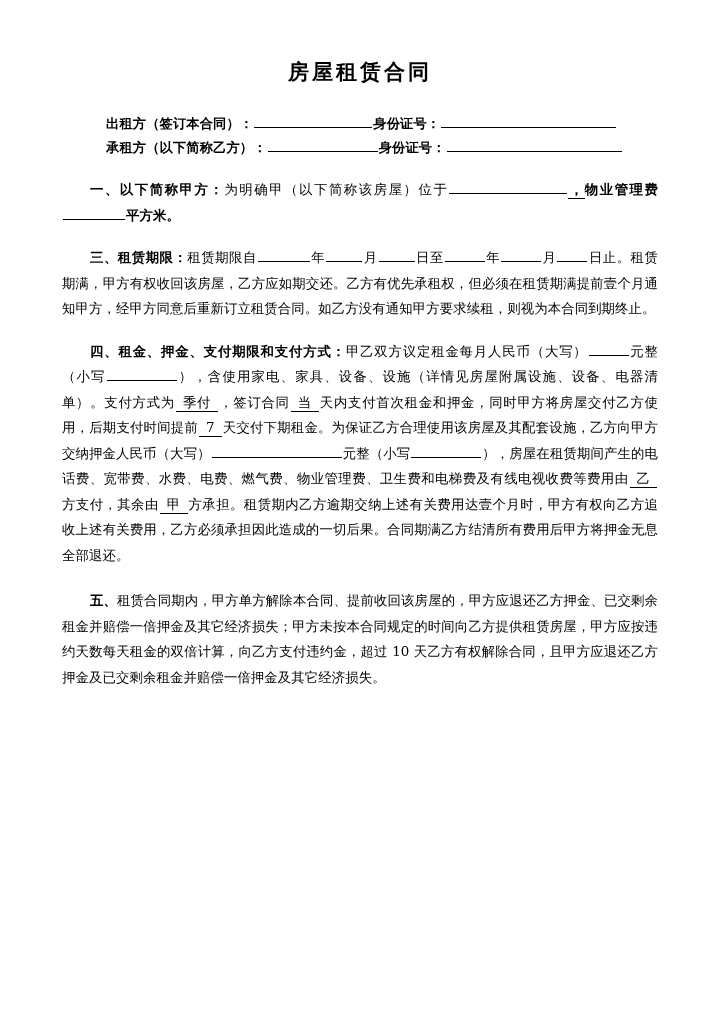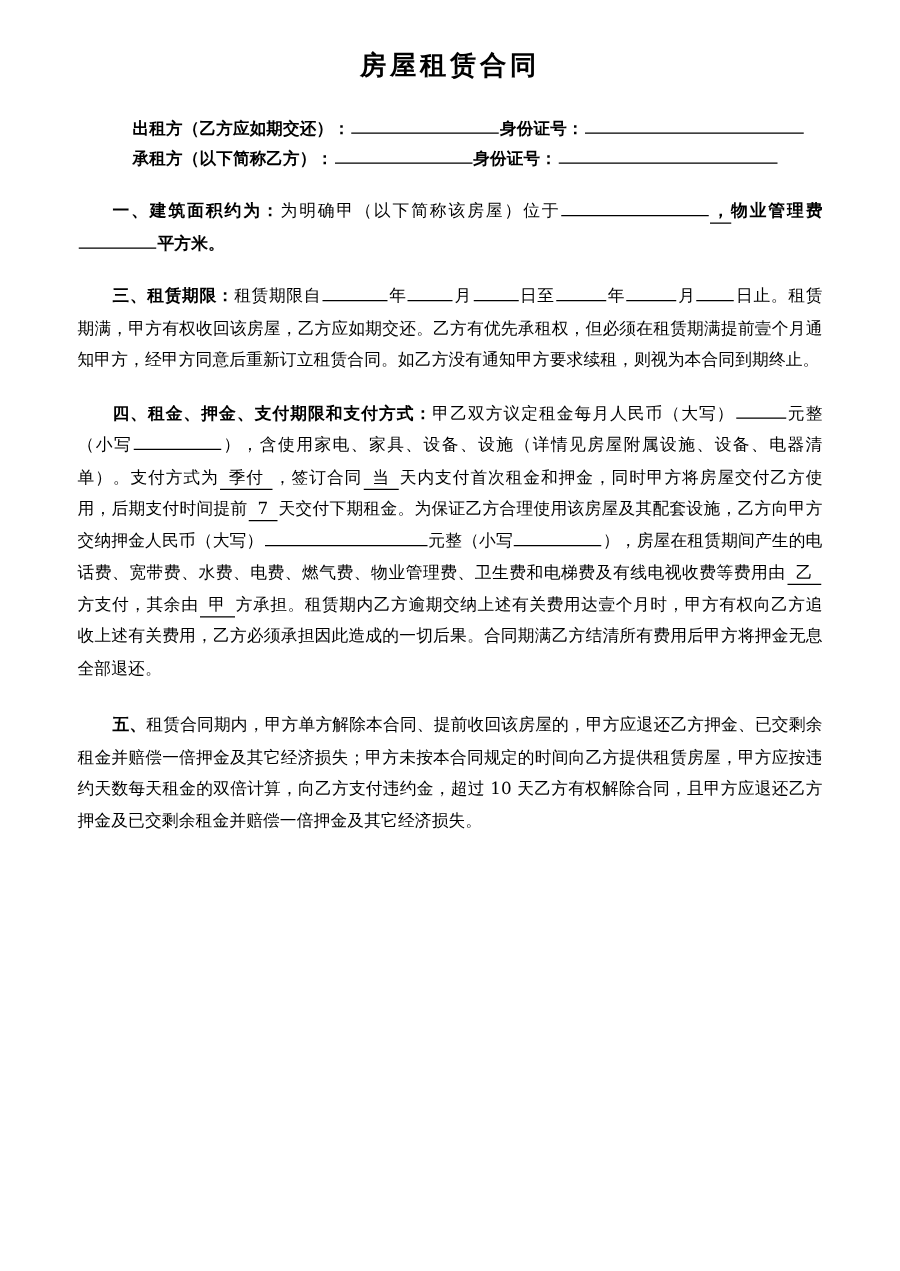--- a/index.html
+++ b/index.html
@@ -13,21 +13,21 @@
     font-family: "DejaVu Serif", "Liberation Serif", serif;
     color: #000000;
     overflow: hidden;
   }
   .page {
     width: 720px;
     height: 898px;
     position: relative;
     background: #ffffff;
     box-sizing: border-box;
-    padding: 24px 62px 40px 62px;
+    padding: 44px 62px 40px 62px;
   }
   .doc-title {
     text-align: center;
     font-size: 21px;
     font-weight: bold;
     letter-spacing: 3px;
     margin: 14px 0 26px 0;
     font-family: "DejaVu Serif", "Liberation Serif", serif;
   }
   .party-block {
@@ -97,30 +97,30 @@
 </style>
 </head>
 <body>
 
 <div class="page">
 
   <h1 class="doc-title">房屋租赁合同</h1>
 
   <div class="party-block">
     <div class="party-line">
-      <span>出租方（乙方应如期交还）：</span><span class="blank w118"></span><span>身份证号：</span><span class="blank w175"></span>
+      <span>出租方（签订本合同）：</span><span class="blank w118"></span><span>身份证号：</span><span class="blank w175"></span>
     </div>
     <div class="party-line">
       <span>承租方（以下简称乙方）：</span><span class="blank w110"></span><span>身份证号：</span><span class="blank w175"></span>
     </div>
   </div>
 
 
   <p class="para indent gap-before">
-    <span class="sec-head">一、建筑面积约为：</span><span>为明确甲（以下简称该房屋）位于</span><span class="blank w118"></span><span class="bold u">，</span><span class="bold">物业管理费</span><span class="blank w62"></span><span class="bold">平方米。</span>
+    <span class="sec-head">一、以下简称甲方：</span><span>为明确甲（以下简称该房屋）位于</span><span class="blank w118"></span><span class="bold u">，</span><span class="bold">物业管理费</span><span class="blank w62"></span><span class="bold">平方米。</span>
   </p>
 
 
   <p class="para indent gap-before">
     <span class="sec-head">三、租赁期限：</span><span>租赁期限自</span><span class="blank w52"></span><span>年</span><span class="blank w36"></span><span>月</span><span class="blank w36"></span><span>日</span><span>至</span><span class="blank w40"></span><span>年</span><span class="blank w40"></span><span>月</span><span class="blank w30"></span><span>日止。</span><span>租赁期满，甲方有权收回该房屋，乙方应如期交还。乙方有优先承租权，但必须在租赁期满提前壹个月通知甲方，经甲方同意后重新订立租赁合同。如乙方没有通知甲方要求续租，则视为本合同到期终止。</span>
   </p>
 
   <p class="para indent gap-before">
     <span class="sec-head">四、租金、押金、支付期限和支付方式：</span><span>甲乙双方议定租金每月人民币（大写）</span><span class="blank w40"></span><span>元整（小写</span><span class="blank w70"></span><span>），含使用家电、家具、设备、设施（详情见房屋附属设施、设备、电器清单）。支付方式为</span><span class="fill">季付</span><span>，签订合同</span><span class="fill">当</span><span>天内支付首次租金和押金，同时甲方将房屋交付乙方使用，后期支付时间提前</span><span class="fill num">7</span><span>天交付下期租金。为保证乙方合理使用该房屋及其配套设施，乙方向甲方交纳押金人民币（大写）</span><span class="blank w130"></span><span>元整（小写</span><span class="blank w70"></span><span>），房屋在租赁期间产生的电话费、宽带费、水费、电费、燃气费、物业管理费、卫生费和电梯费及有线电视收费等费用由</span><span class="fill">乙</span><span>方支付，其余由</span><span class="fill">甲</span><span>方承担。租赁期内乙方逾期交纳上述有关费用达壹个月时，甲方有权向乙方追收上述有关费用，乙方必须承担因此造成的一切后果。合同期满乙方结清所有费用后甲方将押金无息全部退还。</span>
   </p>

